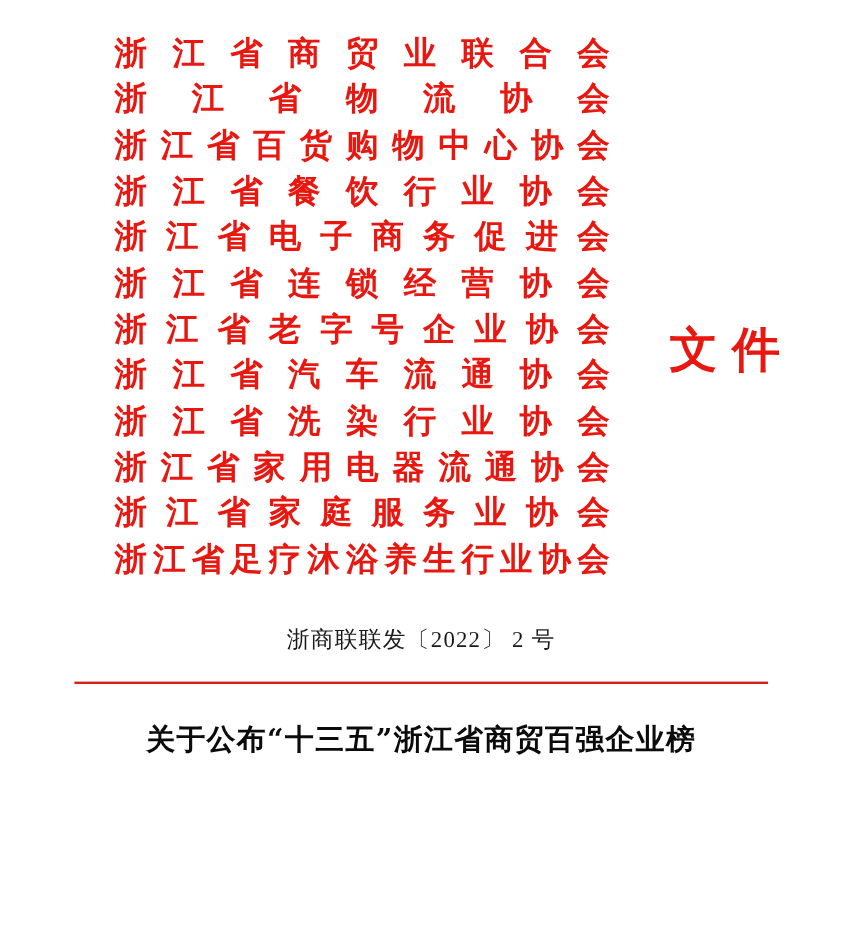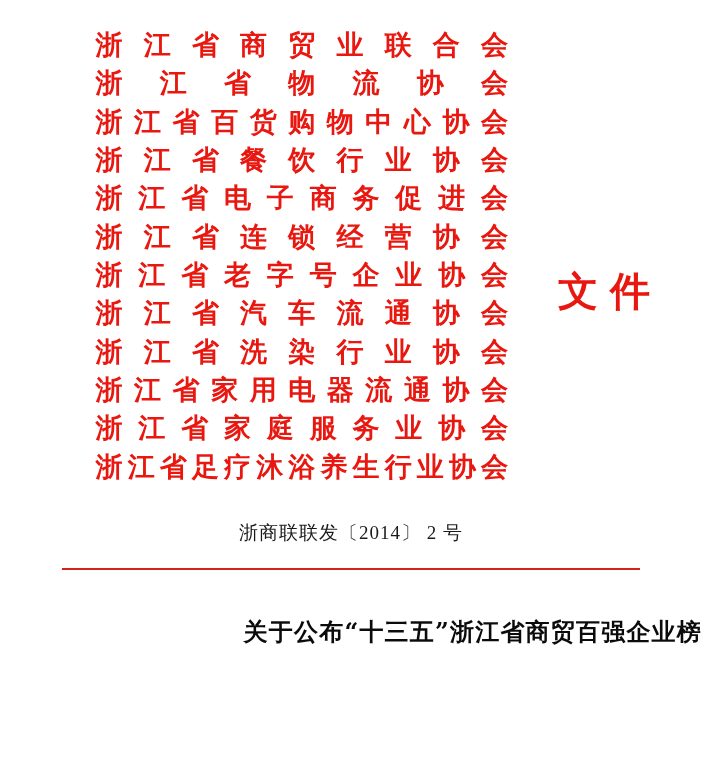--- a/index.html
+++ b/index.html
@@ -80,22 +80,22 @@
   }
 
   .red-rule {
     margin: 22px auto 0 auto;
     width: 578px;
     height: 2.5px;
     background: #d4211a;
   }
 
   .title-block {
-    margin-top: 40px;
-    text-align: right;
+    margin-top: 24px;
+    text-align: center;
   }
   .title-line {
     color: #0b0b0b;
     font-family: "DejaVu Serif", "Liberation Serif", serif;
     font-weight: 700;
     font-size: 24px;
     line-height: 1.85;
     letter-spacing: 1.2px;
   }
 </style>
@@ -246,21 +246,21 @@
           <span>行</span>
           <span>业</span>
           <span>协</span>
           <span>会</span>
         </div>
     </div>
 
     <div class="doc-word">文件</div>
   </div>
 
-  <div class="doc-number">浙商联联发〔2014〕 2 号</div>
+  <div class="doc-number">浙商联联发〔2022〕 2 号</div>
 
   <div class="red-rule"></div>
 
   <div class="title-block">
     <div class="title-line">关于公布“十三五”浙江省商贸百强企业榜</div>
   </div>
 
 </div>
 
 </body></html>

